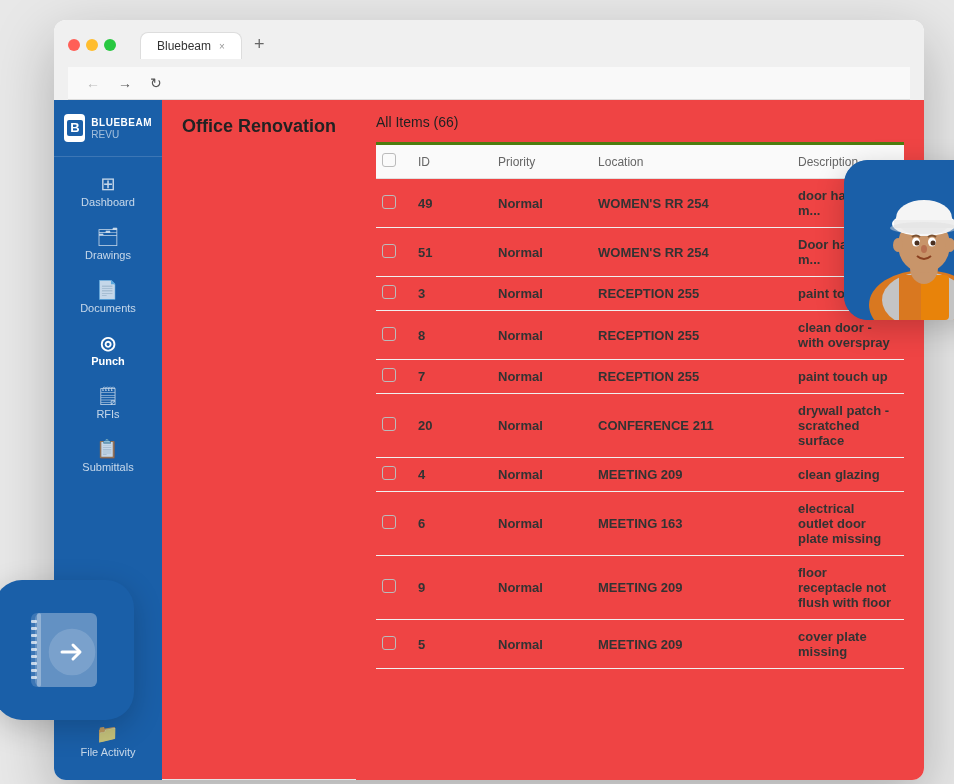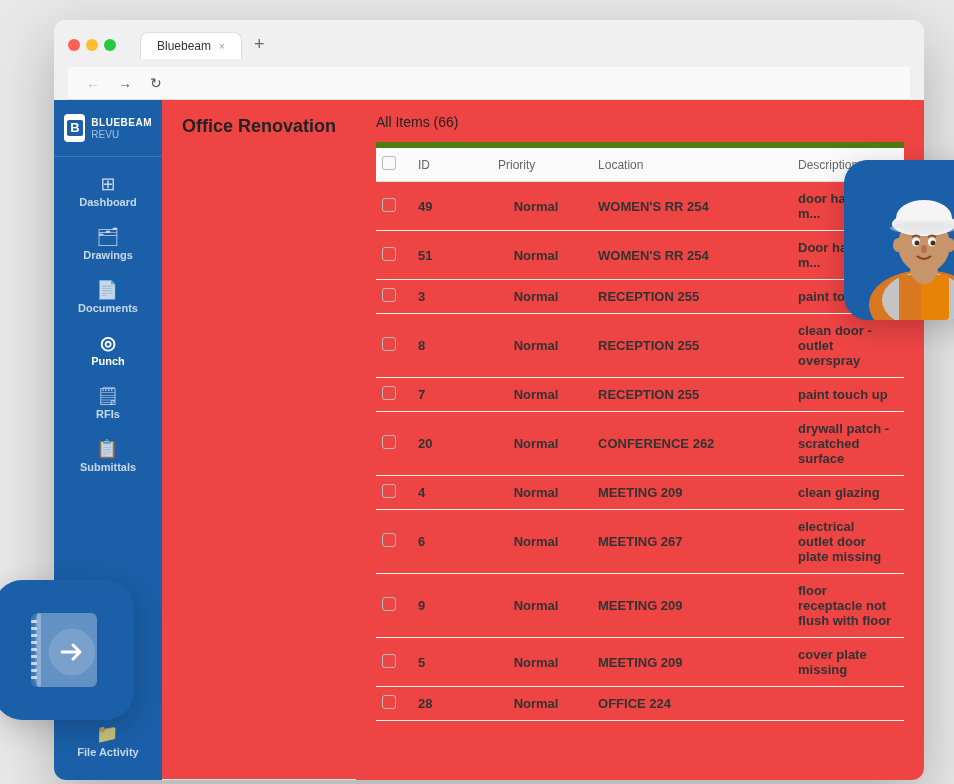--- a/index.html
+++ b/index.html
@@ -175,21 +175,20 @@
       font-weight: 600;
     }
 
     .nav-item-icon {
       font-size: 18px;
       line-height: 1;
     }
 
     .nav-item-label {
       font-size: 11px;
-      font-weight: bold;
     }
 
     .sidebar-bottom {
       margin-top: auto;
       width: 100%;
       display: flex;
       flex-direction: column;
       align-items: center;
     }
 
@@ -246,21 +245,21 @@
       font-size: 13px;
     }
 
     .items-table th {
       text-align: left;
       padding: 8px 12px;
       color: #666;
       font-weight: 500;
       font-size: 12px;
       border-bottom: 1px solid #e0e0e0;
-      border-top: 6px solid #4d7c0f;
+      border-top: 3px solid #4d7c0f;
       background: #fafafa;
     }
 
     .items-table td {
       padding: 9px 12px;
       color: #333;
       border-bottom: 1px solid #f0f0f0;
       font-size: 13px;
       font-weight: bold;
     }
@@ -273,21 +272,21 @@
     .cb {
       width: 14px;
       height: 14px;
       border: 1.5px solid #bbb;
       border-radius: 3px;
       cursor: pointer;
       display: inline-block;
     }
 
     .col-id { width: 80px; }
-    .col-priority { width: 100px; text-align: center; }
+    .col-priority { width: 100px; }
     .col-location { width: 200px; }
     .col-description { }
 
     
     .worker-avatar {
       position: absolute;
       top: 140px;
       right: -80px;
       width: 160px;
       height: 160px;
@@ -458,84 +457,75 @@
       <td class="col-location">RECEPTION 255</td>
       <td class="col-description">paint touch up</td>
     </tr>
               <tr>
       <td class="checkbox-cell">
         <div class="cb"></div>
       </td>
       <td class="col-id">8</td>
       <td class="col-priority">Normal</td>
       <td class="col-location">RECEPTION 255</td>
-      <td class="col-description">clean door - outlet overspray</td>
+      <td class="col-description">clean door - with overspray</td>
     </tr>
               <tr>
       <td class="checkbox-cell">
         <div class="cb"></div>
       </td>
       <td class="col-id">7</td>
       <td class="col-priority">Normal</td>
       <td class="col-location">RECEPTION 255</td>
       <td class="col-description">paint touch up</td>
     </tr>
               <tr>
       <td class="checkbox-cell">
         <div class="cb"></div>
       </td>
       <td class="col-id">20</td>
       <td class="col-priority">Normal</td>
-      <td class="col-location">CONFERENCE 262</td>
+      <td class="col-location">CONFERENCE 211</td>
       <td class="col-description">drywall patch - scratched surface</td>
     </tr>
               <tr>
       <td class="checkbox-cell">
         <div class="cb"></div>
       </td>
       <td class="col-id">4</td>
       <td class="col-priority">Normal</td>
       <td class="col-location">MEETING 209</td>
       <td class="col-description">clean glazing</td>
     </tr>
               <tr>
       <td class="checkbox-cell">
         <div class="cb"></div>
       </td>
       <td class="col-id">6</td>
       <td class="col-priority">Normal</td>
-      <td class="col-location">MEETING 267</td>
+      <td class="col-location">MEETING 163</td>
       <td class="col-description">electrical outlet door plate missing</td>
     </tr>
               <tr>
       <td class="checkbox-cell">
         <div class="cb"></div>
       </td>
       <td class="col-id">9</td>
       <td class="col-priority">Normal</td>
       <td class="col-location">MEETING 209</td>
       <td class="col-description">floor receptacle not flush with floor</td>
     </tr>
               <tr>
       <td class="checkbox-cell">
         <div class="cb"></div>
       </td>
       <td class="col-id">5</td>
       <td class="col-priority">Normal</td>
       <td class="col-location">MEETING 209</td>
       <td class="col-description">cover plate missing</td>
-    </tr>
-              <tr>
-      <td class="checkbox-cell">
-        <div class="cb"></div>
-      </td>
-      <td class="col-id">28</td>
-      <td class="col-priority">Normal</td>
-      <td class="col-location">OFFICE 224</td>
-      <td class="col-description"></td>
     </tr>
             </tbody>
         </table>
       </div>
     </div>
   </div>
 
   <div class="worker-avatar">
     <svg class="worker-svg" viewBox="0 0 160 160" xmlns="http://www.w3.org/2000/svg">
 

